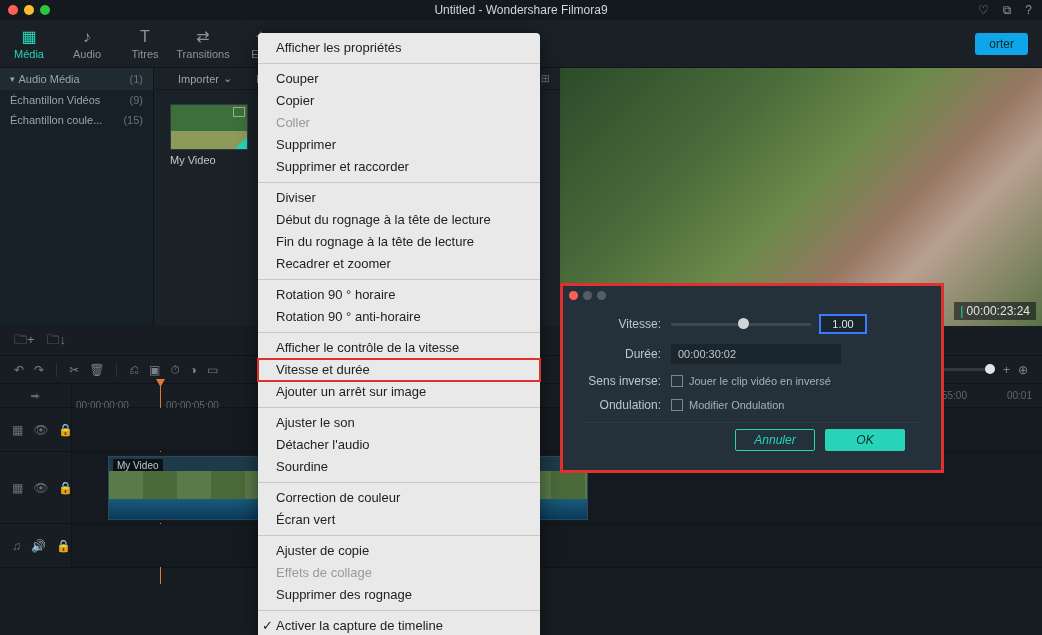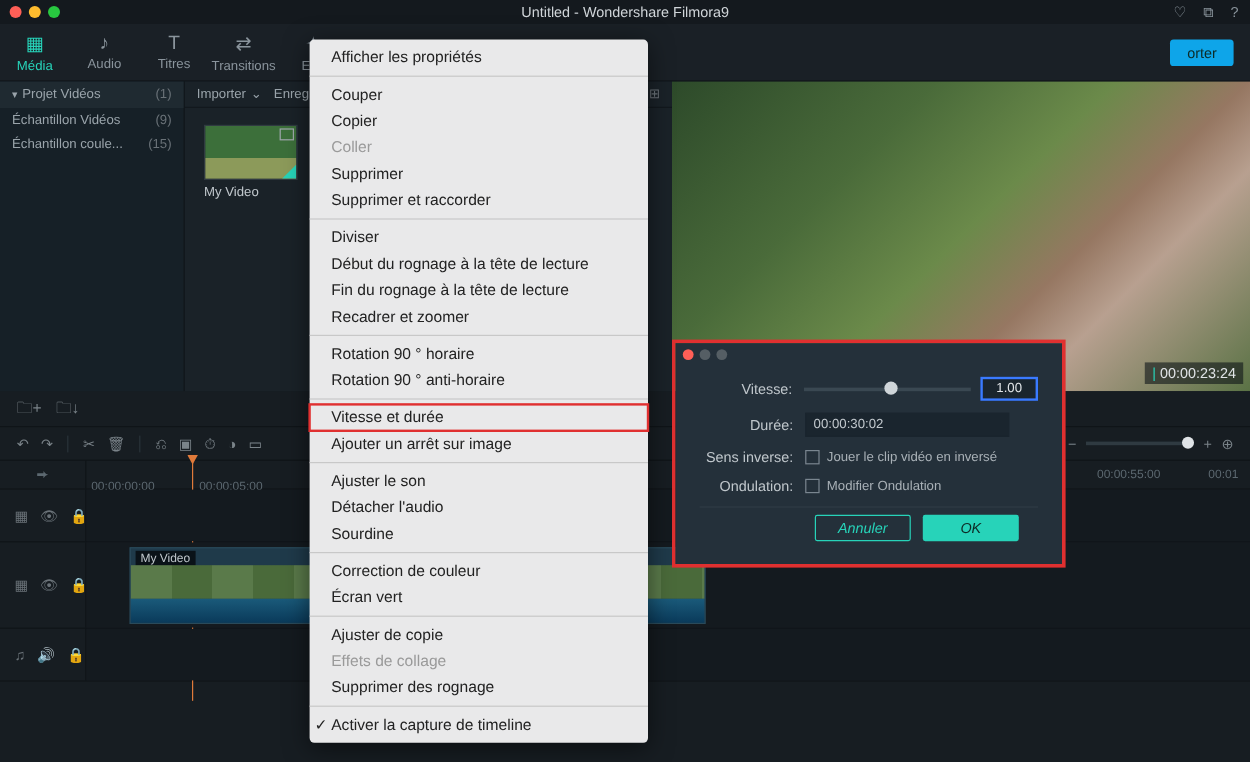--- a/index.html
+++ b/index.html
@@ -23,21 +23,21 @@
 
 .main { display: flex; height: 258px; }
 .sidebar { width: 154px; background: #162027; border-right: 1px solid #0f1418; padding-top: 0; }
 .sidebar-row { display: flex; align-items: center; padding: 4px 10px; color: #9aa4ab; font-size: 11px; }
 .sidebar-row.head { background: #1f2a31; height: 22px;}
 .sidebar-row .chev { margin-right: 4px; color: #9aa4ab; font-size: 9px;}
 .sidebar-row .count { margin-left: auto; color: #6a7278; }
 
 .media-panel { flex: 0 0 406px; background: #1a2228; position: relative; }
 .media-toolbar { height: 22px; display:flex; align-items:center; padding: 0 10px; gap: 10px; color:#9aa4ab; font-size:11px; border-bottom:1px solid #12181d;}
-.media-toolbar .drop { display:flex; align-items:center; gap:4px;}
+.media-toolbar .drop { display:flex; align-items:center; gap:4px;margin-left:14px;}
 .media-toolbar .right { margin-left:auto; display:flex; gap:10px; color:#6a7278;}
 .thumb { position: absolute; top: 36px; left: 16px; width: 78px; }
 .thumb-img { width: 78px; height: 46px; background: linear-gradient(#3c6f3a 0 60%, #8c9a5a 60% 100%); border: 1px solid #303a41; position:relative; }
 .thumb-img::after { content:""; position:absolute; right:0; bottom:0; width:12px; height:12px; background:#27d3b9; clip-path: polygon(100% 0, 100% 100%, 0 100%);}
 .filmstrip-ico { position:absolute; top:2px; right:2px; width:12px; height:10px; border:1px solid #a0a8ad;}
 .thumb-label { color:#c0c7cc; font-size:11px; margin-top:4px; }
 
 .preview { flex: 1; background: #0e1418; position: relative; }
 .preview-img { position:absolute; inset:0; background: linear-gradient(135deg, #2d4a2a 0%, #4a6b3a 30%, #6b8a4a 50%, #967762 65%, #b8a090 75%, #5a7245 100%); }
 .preview-time { position:absolute; right:6px; bottom:6px; color:#e0e4e7; font-size:12px; background:rgba(14,20,24,.6); padding:2px 6px;}
@@ -76,21 +76,21 @@
 
 .context-menu { position:absolute; top:33px; left:258px; width:282px; background:#e9e9ea; color:#222; border-radius:4px; box-shadow:0 4px 20px rgba(0,0,0,.5); padding:4px 0; font-size:13px; z-index:50;}
 .cm-item { padding:3px 18px; line-height:16px;}
 .cm-item.disabled { color:#9a9a9a; }
 .cm-sep { height:1px; background:#c8c8c8; margin:4px 0;}
 .cm-item.checked::before { content:"✓"; position:absolute; left:4px;}
 .cm-item { position:relative; }
 .cm-highlight { outline:2px solid #e03030; outline-offset:-1px; }
 
 
-.dialog-frame { position:absolute; top:283px; left:560px; width:328px; height:190px; border:3px solid #e03030; z-index:40;}
+.dialog-frame { position:absolute; top:283px; left:560px; width:384px; height:190px; border:3px solid #e03030; z-index:40;}
 .dialog { position:absolute; inset:0; background:#24303a; color:#c0c7cc;}
 .dlg-titlebar { height:18px; display:flex; align-items:center; gap:5px; padding-left:6px;}
 .dlg-dot { width:9px; height:9px; border-radius:50%; }
 .dlg-dot.r{background:#ff5f57;} .dlg-dot.g{background:#555e64;} .dlg-dot.b{background:#555e64;}
 .dlg-body { padding:10px 20px 8px 20px;}
 .dlg-row { display:flex; align-items:center; margin-bottom:10px;}
 .dlg-label { width:88px; text-align:right; padding-right:10px; font-size:12px;}
 .dlg-slider { width:140px; height:3px; background:#3a4852; position:relative; margin-right:8px;}
 .dlg-slider-thumb{position:absolute; left:48%; top:-5px; width:11px; height:11px; border-radius:50%; background:#cfd5d9;}
 .dlg-input { width:48px; height:20px; background:#1a252e; border:2px solid #3a7aff; color:#e0e4e7; text-align:center; font-size:11px;}
@@ -140,21 +140,21 @@
     <span class="ico">✦</span>
     <span>Effe</span>
   </div>
   <div class="export-btn">orter</div>
 </div>
 
 <div class="main">
   <div class="sidebar">
     <div class="sidebar-row head">
       <span class="chev">▾</span>
-      <span>Projet Vidéos</span>
+      <span>Audio Média</span>
       <span class="count">(1)</span>
     </div>
     <div class="sidebar-row">
       <span>Échantillon Vidéos</span>
       <span class="count">(9)</span>
     </div>
     <div class="sidebar-row">
       <span>Échantillon coule...</span>
       <span class="count">(15)</span>
     </div>
@@ -280,20 +280,21 @@
   <div class="cm-item">Supprimer et raccorder</div>
   <div class="cm-sep"></div>
   <div class="cm-item">Diviser</div>
   <div class="cm-item">Début du rognage à la tête de lecture</div>
   <div class="cm-item">Fin du rognage à la tête de lecture</div>
   <div class="cm-item">Recadrer et zoomer</div>
   <div class="cm-sep"></div>
   <div class="cm-item">Rotation 90 ° horaire</div>
   <div class="cm-item">Rotation 90 ° anti-horaire</div>
   <div class="cm-sep"></div>
+  <div class="cm-item">Afficher le contrôle de la vitesse</div>
   <div class="cm-item cm-highlight">Vitesse et durée</div>
   <div class="cm-item">Ajouter un arrêt sur image</div>
   <div class="cm-sep"></div>
   <div class="cm-item">Ajuster le son</div>
   <div class="cm-item">Détacher l'audio</div>
   <div class="cm-item">Sourdine</div>
   <div class="cm-sep"></div>
   <div class="cm-item">Correction de couleur</div>
   <div class="cm-item">Écran vert</div>
   <div class="cm-sep"></div>

